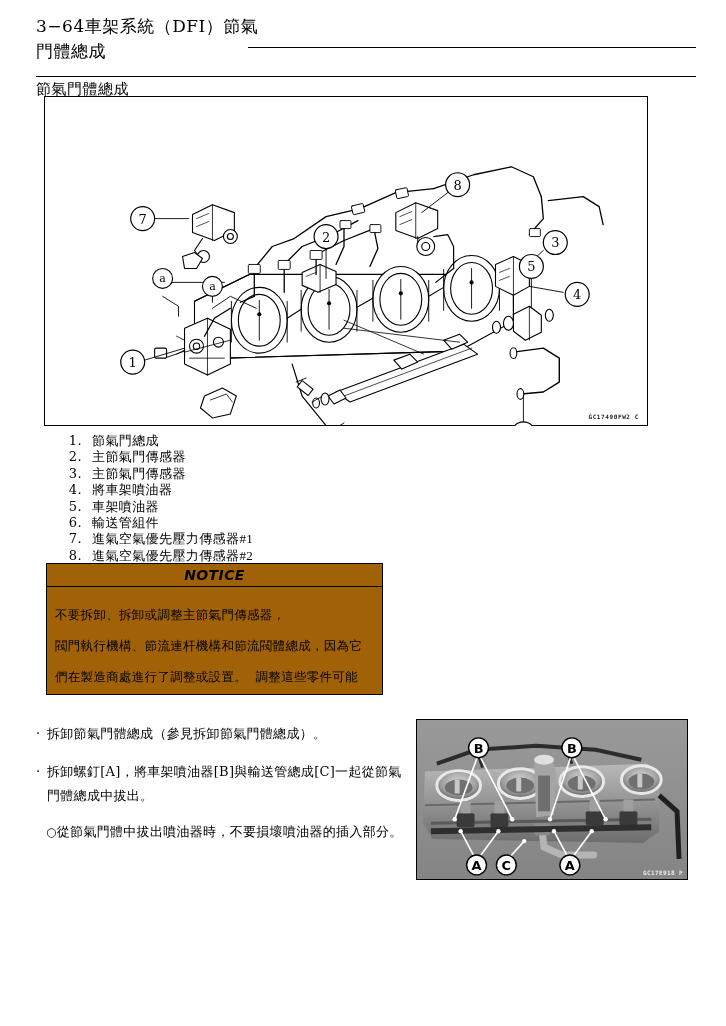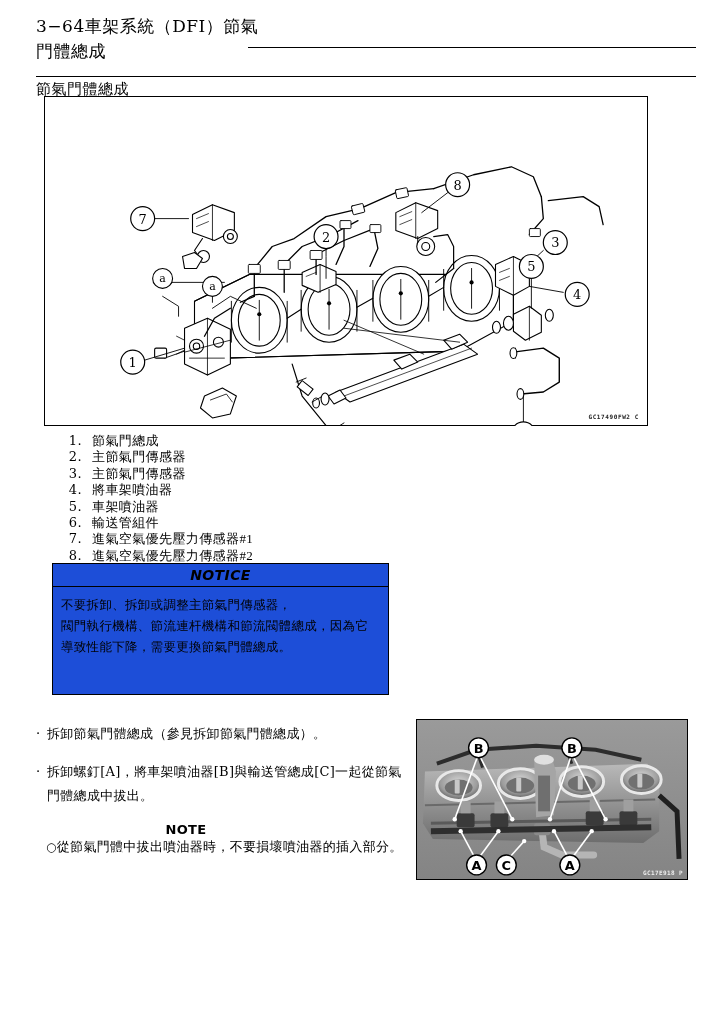--- a/index.html
+++ b/index.html
@@ -106,27 +106,27 @@
     flex: 0 0 24px;
   }
   .part-label {
     margin-left: 10px;
     font-family: Liberation Serif, serif;
   }
 
   
   #notice-box {
     position: absolute;
-    left: 52px;
+    left: 46px;
     top: 563px;
     width: 337px;
     height: 132px;
     border: 1.4px solid #000;
     box-sizing: border-box;
-    background: #1d4ed8;
+    background: #a16207;
   }
   #notice-title {
     text-align: center;
     font-family: "DejaVu Sans", "Liberation Sans", sans-serif;
     font-weight: bold;
     font-style: italic;
     font-size: 14px;
     letter-spacing: 0.4px;
     padding: 3px 0 3px;
   }
@@ -135,20 +135,21 @@
     width: 100%;
   }
   #notice-body {
     padding: 7px 8px 0 8px;
     font-size: 12.5px;
     line-height: 21px;
     letter-spacing: 0.3px;
   }
   .notice-line {
     white-space: pre;
+    margin-top: 10px;
   }
 
   
   #instructions {
     position: absolute;
     left: 36px;
     top: 722px;
     width: 368px;
     font-size: 13px;
     letter-spacing: 0.3px;
@@ -439,34 +440,33 @@
       <span class="part-label">進氣空氣優先壓力傳感器#2</span>
     </div>
   </div>
 
   <div id="notice-box">
     <div id="notice-title">NOTICE</div>
     <div id="notice-divider"></div>
     <div id="notice-body">
       <div class="notice-line">不要拆卸、拆卸或調整主節氣門傳感器，</div>
       <div class="notice-line">閥門執行機構、節流連杆機構和節流閥體總成，因為它</div>
-      <div class="notice-line">導致性能下降，需要更換節氣門體總成。</div>
+      <div class="notice-line">們在製造商處進行了調整或設置。  調整這些零件可能</div>
     </div>
   </div>
 
   <div id="instructions">
     <div class="bullet-row">
       <span class="bullet-dot">·</span>
       <span class="bullet-text">拆卸節氣門體總成（參見拆卸節氣門體總成）。</span>
     </div>
     <div class="bullet-row">
       <span class="bullet-dot">·</span>
       <span class="bullet-text">拆卸螺釘[A]，將車架噴油器[B]與輸送管總成[C]一起從節氣門體總成中拔出。</span>
     </div>
-    <div id="note-heading">NOTE</div>
     <div id="note-body">
       <span class="note-circle-marker">○</span><span>從節氣門體中拔出噴油器時，不要損壞噴油器的插入部分。</span>
     </div>
   </div>
 
   <div id="photo-frame">
     <svg id="photo-canvas" viewBox="0 0 272 161">
       <defs>
         <linearGradient id="bgGrad" x1="0" y1="0" x2="0" y2="1">
           <stop offset="0%" stop-color="#9a9a9a"></stop>

